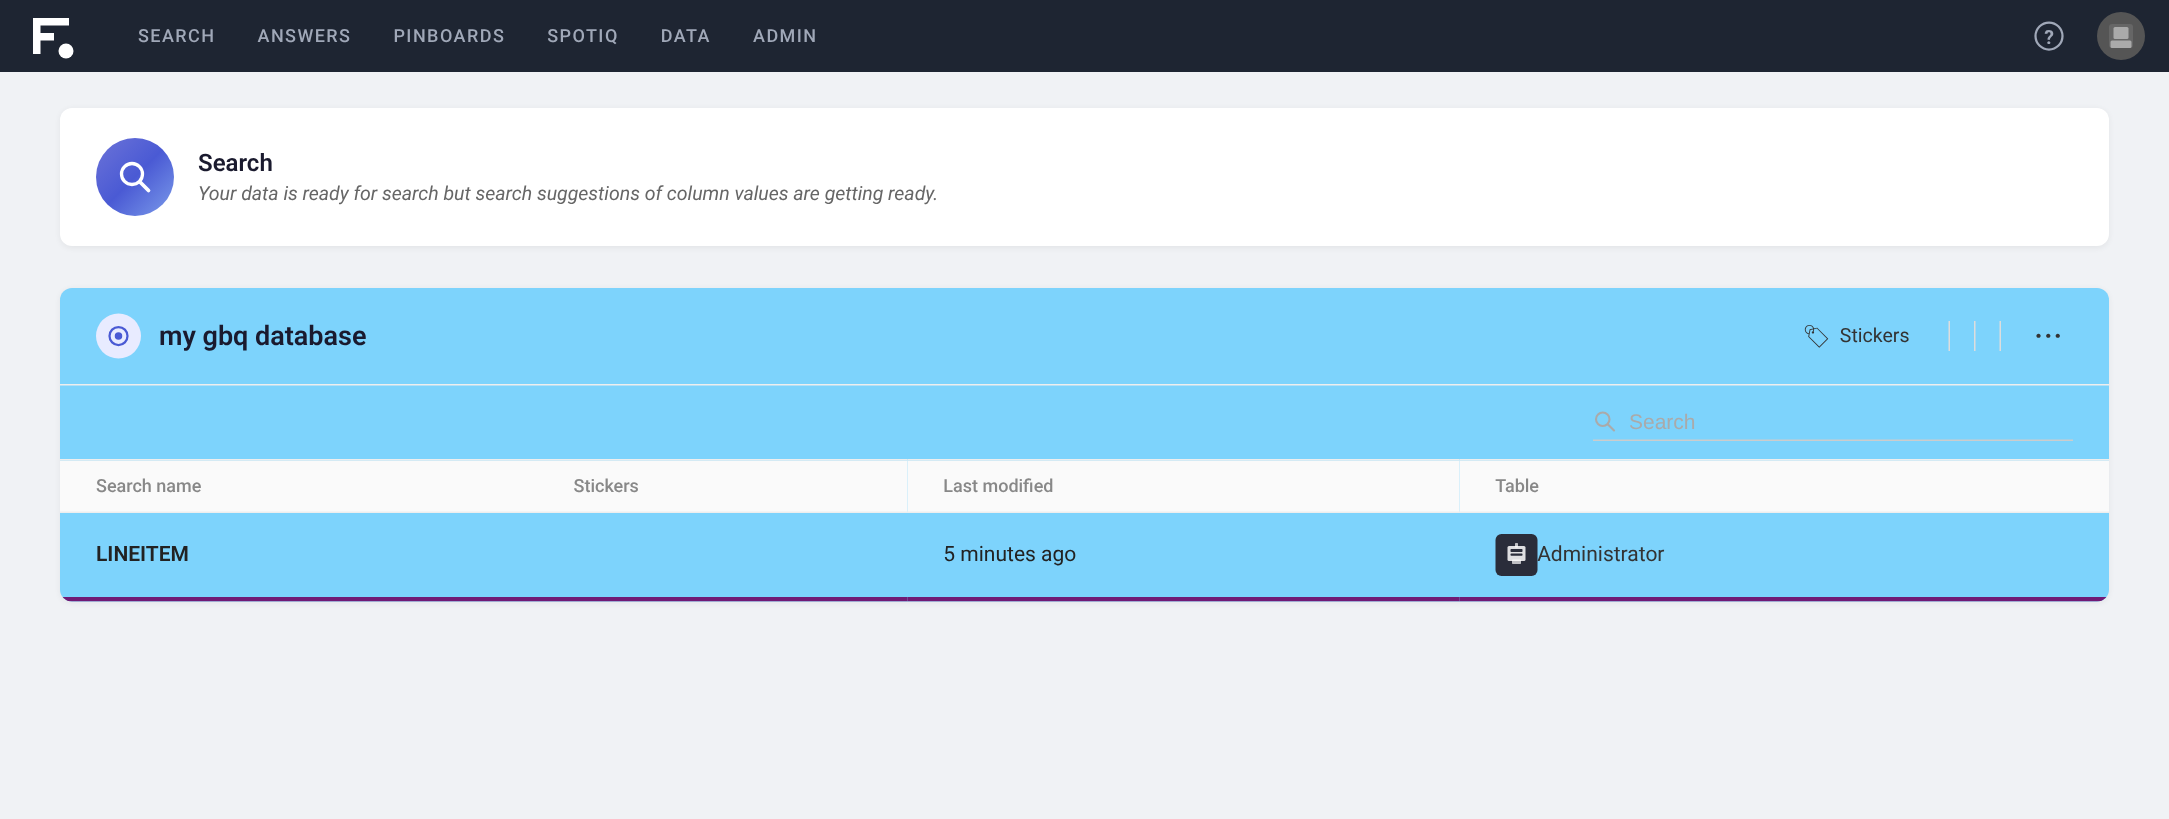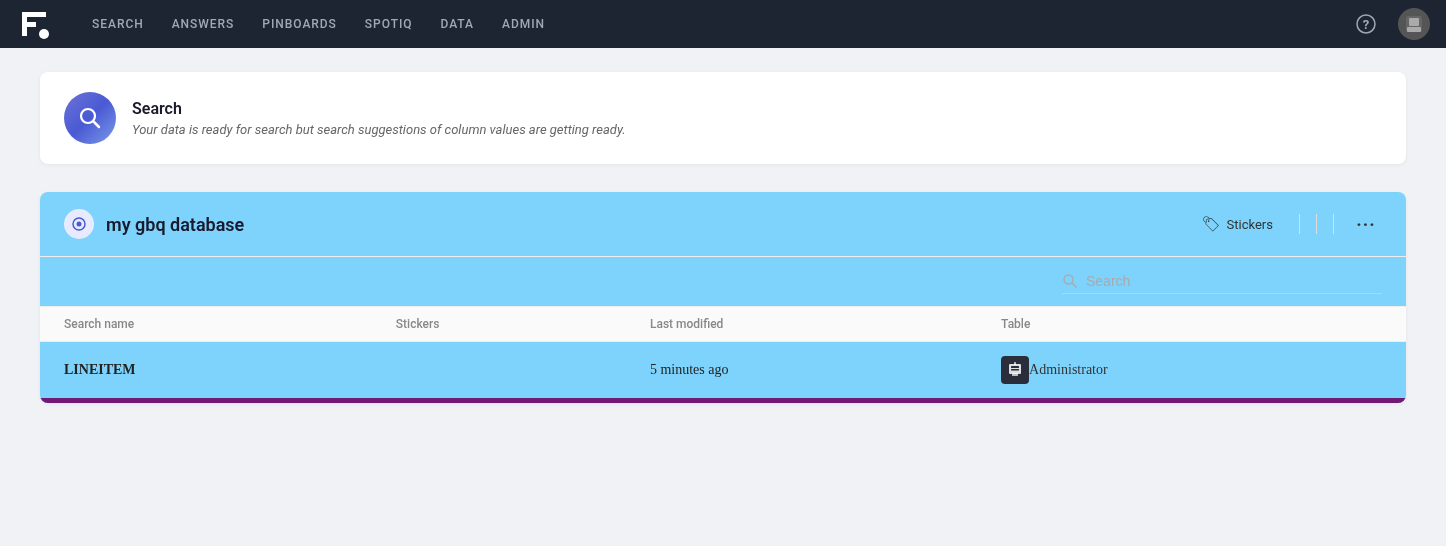--- a/index.html
+++ b/index.html
@@ -256,22 +256,21 @@
       color: #888;
       text-align: left;
       background: #fafafa;
       text-transform: none;
       letter-spacing: 0;
     }
     .data-table td {
       padding: 14px 24px;
       font-size: 14px;
       color: #222;
-      border-bottom: 5px solid #701a75;
-      font-family: Liberation Serif, serif;
+      border-bottom: 3px solid #701a75;
     }
     .table-name-cell {
       font-weight: 600;
       font-size: 14px;
       color: #1a1a2e;
     }
     .author-cell {
       display: flex;
       align-items: center;
     }

